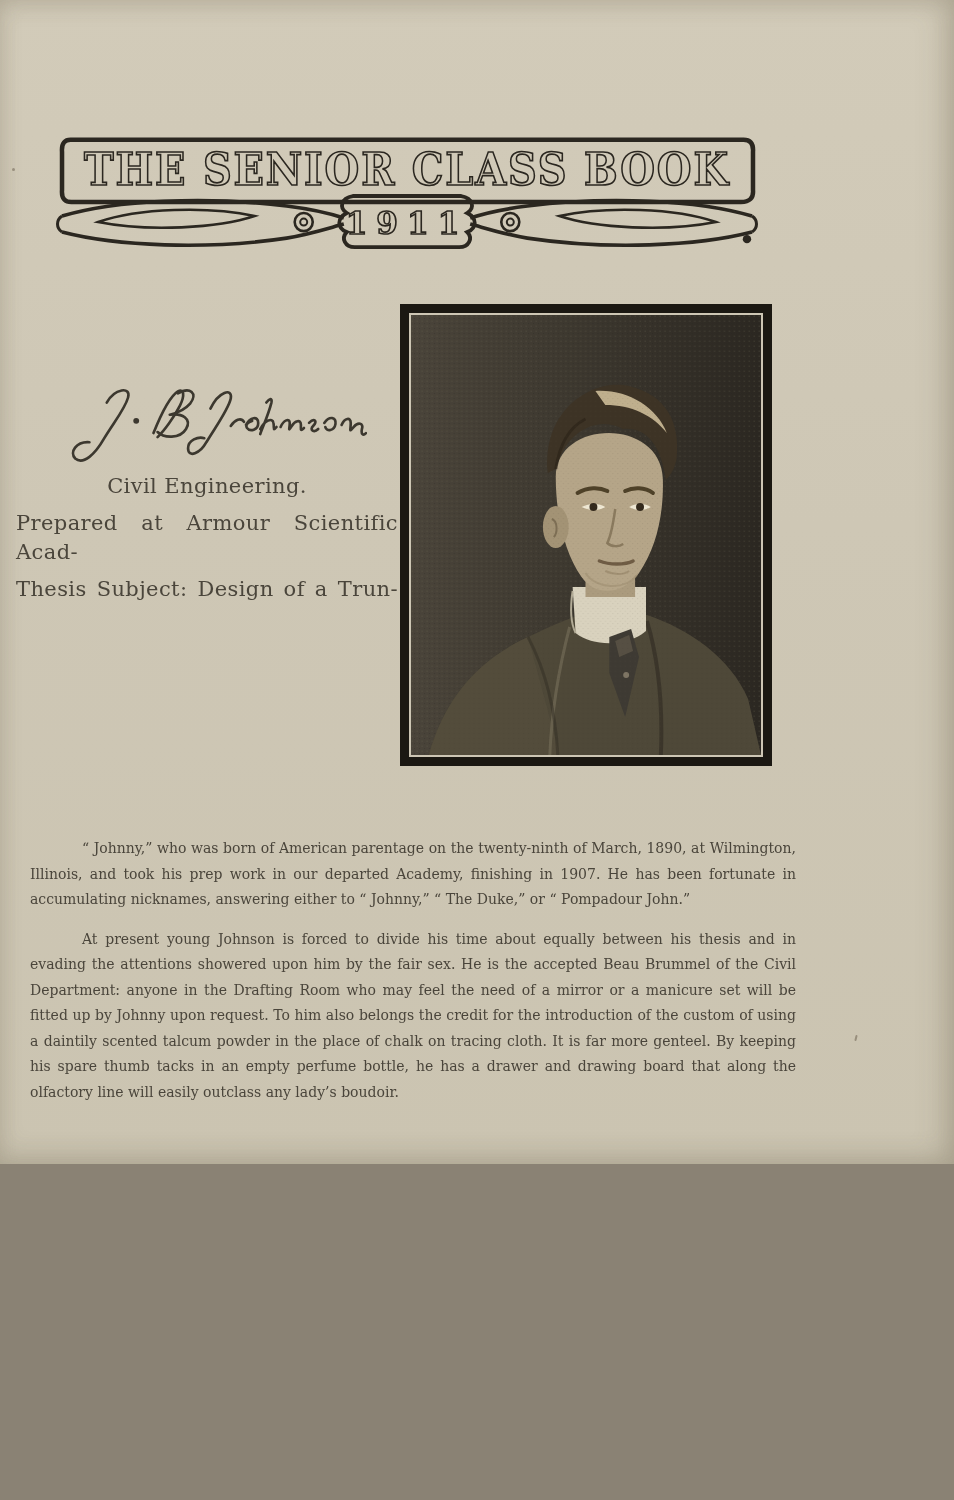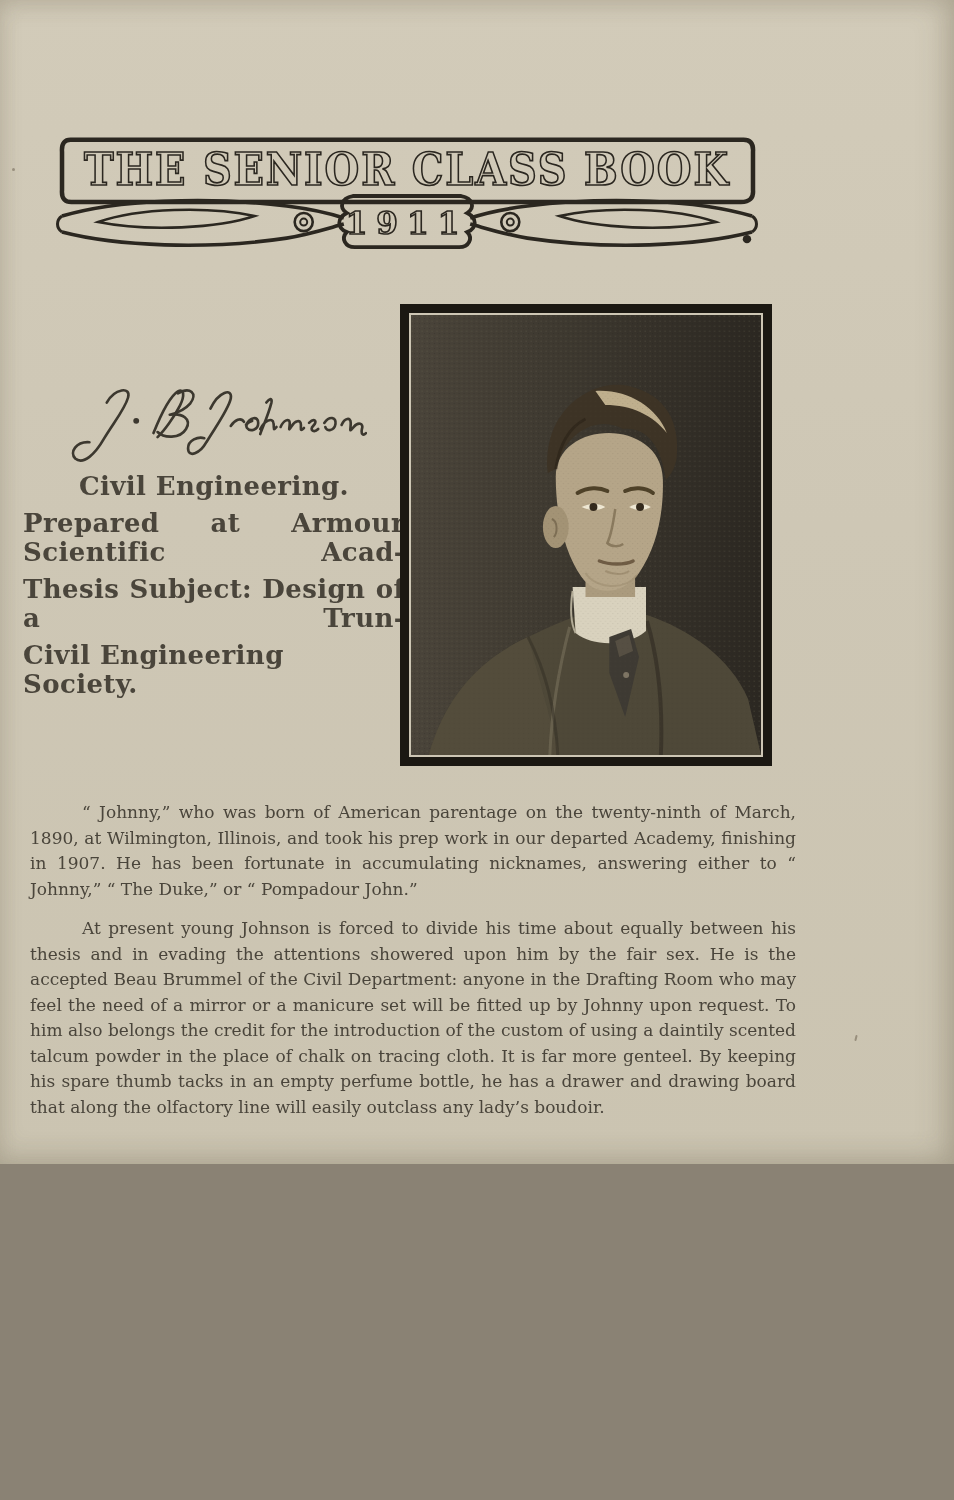--- a/index.html
+++ b/index.html
@@ -10,34 +10,34 @@
     box-shadow: inset -12px 0 28px rgba(100,90,68,.18), inset 0 -10px 24px rgba(100,90,68,.14), inset 0 6px 18px rgba(120,110,88,.10);
     overflow:hidden;
     font-family:"DejaVu Serif", serif;
     color:#4a453b;
   }
   
   .banner { position:absolute; left:56px; top:132px; width:702px; height:122px; }
   
   .signature { position:absolute; left:62px; top:378px; width:305px; height:102px; }
   
-  .info { position:absolute; left:23px; top:472px; width:382px; font-size:26px; line-height:29px; letter-spacing:.4px;font-weight:bold; }
+  .info { position:absolute; left:16px; top:472px; width:382px; font-size:21px; line-height:29px; letter-spacing:.4px; }
   .info .entry { margin-bottom:8px; }
   .info .line { display:block; }
   .info .stretch { text-align:justify; text-align-last:justify; }
   .info .cont { padding-left:62px; }
   .info .centered { text-align:center; }
   
   .photo-frame {
     position:absolute; left:400px; top:304px; width:372px; height:462px;
     border:9px solid #1b1812; background:#cdc6b4; padding:2px;
   }
   .photo-frame svg { display:block; width:100%; height:100%; }
   
-  .bodytext { position:absolute; left:30px; top:800px; width:766px; font-size:17px; line-height:25.5px; text-align:justify; }
+  .bodytext { position:absolute; left:30px; top:836px; width:766px; font-size:14px; line-height:25.5px; text-align:justify; }
   .bodytext p { margin-bottom:14px; text-indent:52px; }
   
   .quote { position:absolute; left:30px; top:1244px; width:700px; text-align:center; font-style:italic; font-size:21px; letter-spacing:1px; }
   .folio { position:absolute; left:397px; top:1288px; font-size:15px; letter-spacing:1px; }
   
   .stamp { position:absolute; left:0; right:0; top:1388px; text-align:center;
            font-weight:700; color:#aa1652; opacity:.94; transform:rotate(-.4deg); }
   .stamp .s-line { display:block; font-size:15px; line-height:27px; letter-spacing:3px; text-shadow:0 0 1px rgba(170,22,82,.55); }
   .stamp .s-line2 { letter-spacing:2.5px; }
   
@@ -103,23 +103,20 @@
 
   <div class="info">
     <div class="entry">
       <span class="line centered">Civil Engineering.</span>
     </div>
     <div class="entry">
       <span class="line stretch">Prepared at Armour Scientific Acad-</span>
     </div>
     <div class="entry">
       <span class="line stretch">Thesis Subject:  Design of a Trun-</span>
-    </div>
-    <div class="entry">
-      <span class="line">Civil Engineering Society.</span>
     </div>
   </div>
 
   <div class="photo-frame">
     <svg viewBox="0 0 353 440" preserveAspectRatio="none">
       <desc>Black-and-white studio portrait of a young man in a dark suit and high white collar</desc>
       <defs>
         <linearGradient id="bgg" x1="0" y1="0" x2="1" y2="0">
           <stop offset="0" stop-color="#4a443a"></stop>
           <stop offset="0.42" stop-color="#3e3930"></stop>

